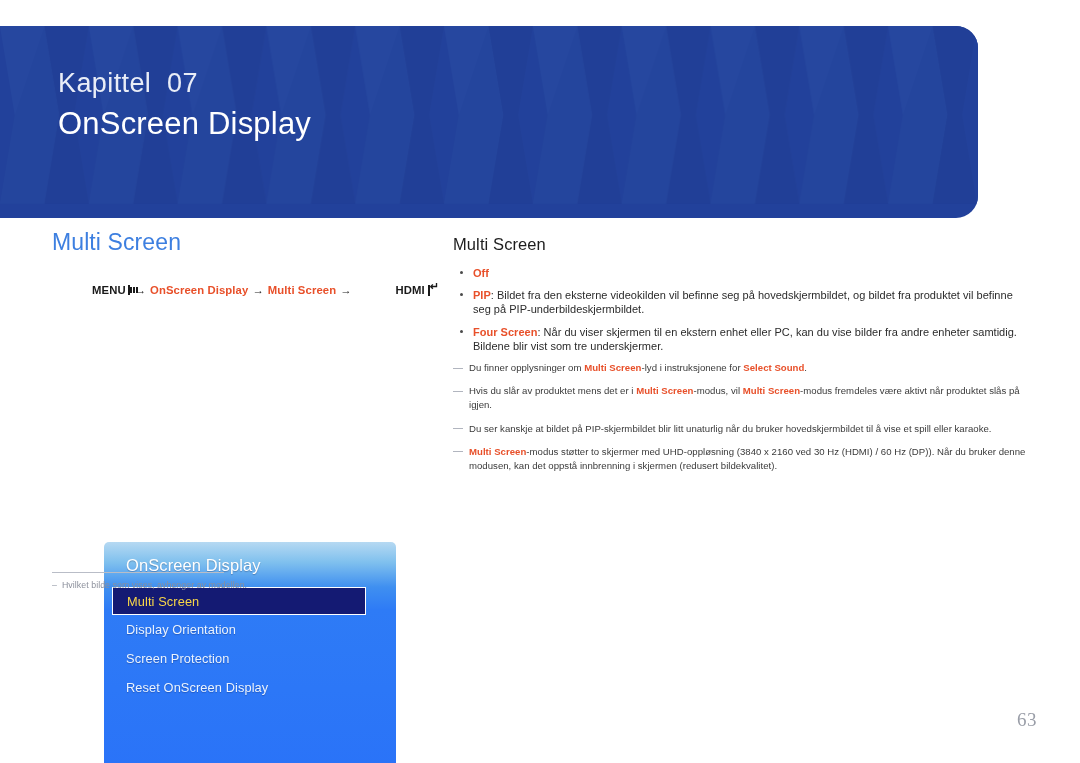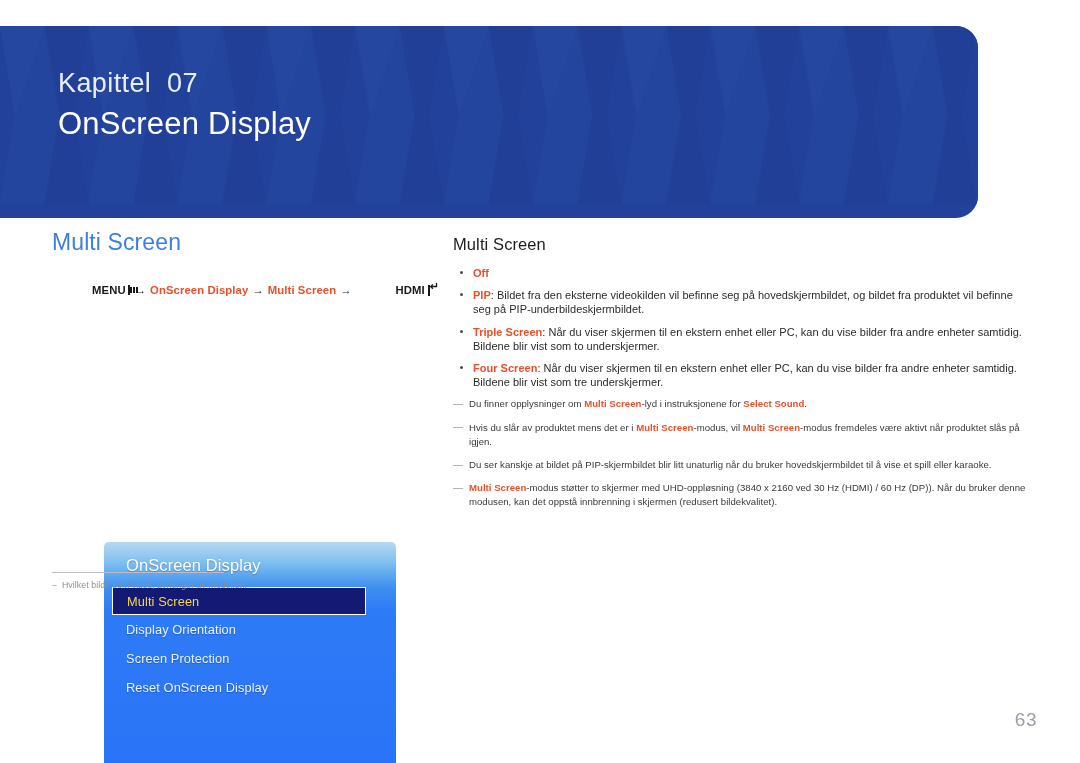--- a/index.html
+++ b/index.html
@@ -253,20 +253,21 @@
   }
 
   
   .page-number {
     position: absolute;
     right: 43px;
     bottom: 32px;
     font-size: 19px;
     color: #9a9ea8;
     letter-spacing: 0.5px;
+    font-family: Liberation Serif, serif;
   }
 </style>
 </head>
 <body>
 
 <div id="page">
 
   <div class="banner">
     <svg class="banner-pattern" viewBox="0 0 1057 192" preserveAspectRatio="none">
       <defs>
@@ -337,21 +338,20 @@
       <span>Hvilket bilde som vises, avhenger av modellen.</span>
     </div>
   </div>
 
   <div class="right-col">
     <div class="right-title">Multi Screen</div>
 
     <ul class="opt-list" id="option-list">
         <li><span class="bullet"></span><span class="term">Off</span></li>
         <li><span class="bullet"></span><span class="term">PIP</span><span>: Bildet fra den eksterne videokilden vil befinne seg på hovedskjermbildet, og bildet fra produktet vil befinne seg på PIP-underbildeskjermbildet.</span></li>
-        <li><span class="bullet"></span><span class="term">Triple Screen</span><span>: Når du viser skjermen til en ekstern enhet eller PC, kan du vise bilder fra andre enheter samtidig. Bildene blir vist som to underskjermer.</span></li>
         <li><span class="bullet"></span><span class="term">Four Screen</span><span>: Når du viser skjermen til en ekstern enhet eller PC, kan du vise bilder fra andre enheter samtidig. Bildene blir vist som tre underskjermer.</span></li>
       </ul>
 
     <div class="notes" id="notes-list">
         <div class="note"><span class="ndash">—</span><span>Du finner opplysninger om </span><span class="term">Multi Screen</span><span>-lyd i instruksjonene for </span><span class="term">Select Sound</span><span>.</span></div>
         <div class="note"><span class="ndash">—</span><span>Hvis du slår av produktet mens det er i </span><span class="term">Multi Screen</span><span>-modus, vil </span><span class="term">Multi Screen</span><span>-modus fremdeles være aktivt når produktet slås på igjen.</span></div>
         <div class="note"><span class="ndash">—</span><span>Du ser kanskje at bildet på PIP-skjermbildet blir litt unaturlig når du bruker hovedskjermbildet til å vise et spill eller karaoke.</span></div>
         <div class="note"><span class="ndash">—</span><span class="term">Multi Screen</span><span>-modus støtter to skjermer med UHD-oppløsning (3840 x 2160 ved 30 Hz (HDMI) / 60 Hz (DP)). Når du bruker denne modusen, kan det oppstå innbrenning i skjermen (redusert bildekvalitet).</span></div>
       </div>
   </div>

